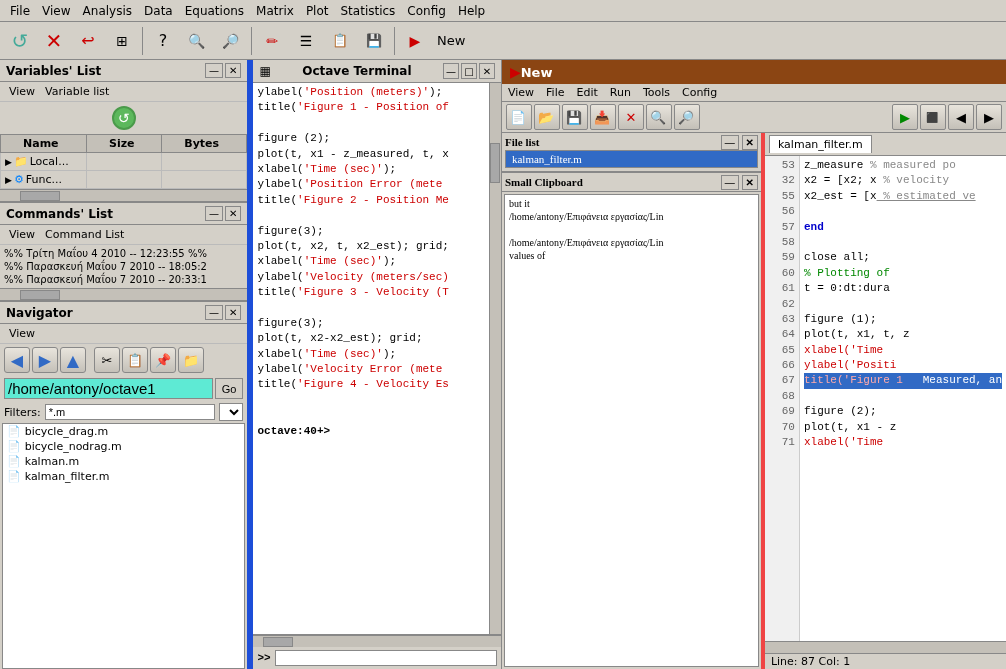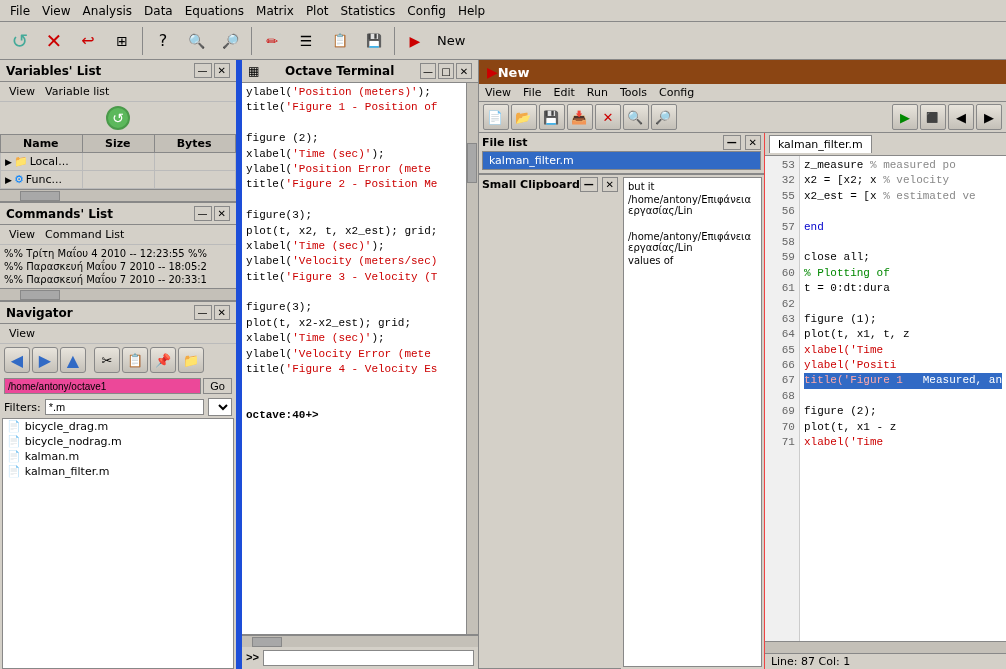--- a/index.html
+++ b/index.html
@@ -44,21 +44,21 @@
     
     .commands-list { background: #d4d0c8; border-bottom: 2px solid #888; flex: 0 0 auto; max-height: 130px; }
     .cmd-content { font-size: 10px; padding: 2px 4px; overflow: hidden; }
     .cmd-line { padding: 1px 0; }
     
     
     .navigator { background: #d4d0c8; flex: 1; display: flex; flex-direction: column; }
     .nav-toolbar { display: flex; gap: 2px; padding: 3px 4px; align-items: center; }
     .nav-btn { width: 26px; height: 26px; background: linear-gradient(to bottom, #e8e4dc, #c4c0b8); border: 1px solid #888; border-radius: 3px; cursor: pointer; display: flex; align-items: center; justify-content: center; font-size: 14px; }
     .nav-path-row { display: flex; padding: 2px 4px; gap: 2px; }
-    .nav-path-input { flex: 1; font-size: 10px; padding: 1px 3px; border: 1px solid #888; background: #ec4899; }
+    .nav-path-input { flex: 1; font-size: 15px; padding: 1px 3px; border: 1px solid #888; background: #5eead4; }
     .nav-go-btn { padding: 1px 6px; font-size: 11px; background: #d4d0c8; border: 1px solid #888; cursor: pointer; }
     .nav-filter-row { display: flex; padding: 2px 4px; gap: 4px; align-items: center; }
     .nav-filter-label { font-size: 11px; }
     .nav-filter-input { flex: 1; font-size: 11px; padding: 1px 3px; border: 1px solid #888; background: white; }
     .nav-filter-dropdown { font-size: 11px; padding: 1px 2px; border: 1px solid #888; background: white; width: 24px; }
     .file-list { flex: 1; overflow-y: auto; background: white; border: 1px solid #888; margin: 0 2px; }
     .file-item { display: flex; align-items: center; padding: 1px 4px; font-size: 11px; cursor: pointer; }
     .file-icon { margin-right: 4px; font-size: 11px; }
     
     
@@ -82,40 +82,40 @@
     .right-panel { flex: 1; display: flex; flex-direction: column; }
     .editor-title-bar { background: #8b4513; display: flex; justify-content: space-between; align-items: center; padding: 4px 8px; }
     .editor-title { color: white; font-size: 13px; font-weight: bold; }
     .editor-menu-bar { background: #d4d0c8; display: flex; border-bottom: 1px solid #888; }
     .editor-menu-item { padding: 2px 6px; font-size: 11px; cursor: pointer; }
     .editor-toolbar { background: #d4d0c8; display: flex; align-items: center; gap: 2px; padding: 2px 4px; border-bottom: 1px solid #888; }
     .editor-btn { width: 26px; height: 26px; background: linear-gradient(to bottom, #e8e4dc, #c4c0b8); border: 1px solid #888; border-radius: 2px; cursor: pointer; display: flex; align-items: center; justify-content: center; font-size: 13px; }
     
     
     .editor-body { flex: 1; display: flex; overflow: hidden; }
-    .editor-left { width: 286px; display: flex; flex-direction: column; border-right: 1px solid #ef4444; }
+    .editor-left { width: 263px; display: flex; flex-direction: column; border-right: 4px solid #ef4444; font-family: Liberation Serif, serif; }
     .file-list-panel { background: #d4d0c8; padding: 3px; border-bottom: 1px solid #888; }
     .file-list-title { font-size: 11px; font-weight: bold; margin-bottom: 2px; display: flex; justify-content: space-between; }
     .editor-file-list { background: white; border: 1px solid #888; margin: 0; flex: 0 0 auto; }
     .editor-file-item { padding: 2px 6px; font-size: 11px; cursor: pointer; background: #316ac5; color: white; }
     
-    .clipboard-panel { background: #d4d0c8; border-top: 1px solid #888; flex: 1; display: flex; flex-direction: row; }
+    .clipboard-panel { background: #d4d0c8; border-top: 1px solid #888; flex: 1; display: flex; flex-direction: column; }
     .clipboard-title { font-size: 11px; font-weight: bold; padding: 3px; display: flex; justify-content: space-between; border-bottom: 1px solid #888; }
     .clipboard-content { background: white; border: 1px solid #888; margin: 2px; flex: 1; font-size: 10px; padding: 2px 4px; overflow: hidden; }
     .clipboard-line { padding: 1px 0; }
     
     
     .code-editor { flex: 1; display: flex; flex-direction: column; overflow: hidden; }
     .code-tab-bar { background: #d4d0c8; border-bottom: 1px solid #888; padding: 2px 4px; }
     .code-tab { display: inline-block; padding: 2px 8px; font-size: 11px; background: white; border: 1px solid #888; border-bottom: none; cursor: pointer; }
     .code-content-area { display: flex; flex: 1; overflow: hidden; }
     .line-numbers { background: #f0f0f0; border-right: 1px solid #ccc; padding: 2px 4px; font-family: 'Courier New', monospace; font-size: 11px; color: #666; line-height: 1.4; min-width: 35px; text-align: right; overflow: hidden; }
     .code-text { flex: 1; background: white; font-family: 'Courier New', monospace; font-size: 11px; padding: 2px 4px; overflow: hidden; line-height: 1.4; }
     .code-line { white-space: nowrap; }
-    .code-kw { color: #0000cc; font-weight: normal; margin-top: 32px; }
+    .code-kw { color: #0000cc; font-weight: bold; margin-top: 32px; }
     .code-str { color: #cc0000; }
     .code-comment { color: #008800; }
     .status-bar { background: #d4d0c8; border-top: 1px solid #888; padding: 1px 6px; font-size: 11px; display: flex; justify-content: space-between; }
     .editor-scrollbar-h { height: 12px; background: #c4c0b8; border-top: 1px solid #888; }
   </style>
 </head>
 <body>
 
 <div class="menu-bar">
   <span class="menu-item">File</span>
@@ -279,20 +279,21 @@
         <div class="terminal-ctrl-btn">✕</div>
       </div>
     </div>
     <div style="display:flex;flex:1;overflow:hidden;">
       <div class="terminal-content">
         <div class="terminal-code">
           <div>ylabel(<span style="color:#cc0000;">'Position (meters)'</span>);</div>
           <div>title(<span style="color:#cc0000;">'Figure 1 - Position of</span></div>
           <div>&nbsp;</div>
           <div>figure (2);</div>
+          <div>plot(t, x1 - z_measured, t, x</div>
           <div>xlabel(<span style="color:#cc0000;">'Time (sec)'</span>);</div>
           <div>ylabel(<span style="color:#cc0000;">'Position Error (mete</span></div>
           <div>title(<span style="color:#cc0000;">'Figure 2 - Position Me</span></div>
           <div>&nbsp;</div>
           <div>figure(3);</div>
           <div>plot(t, x2, t, x2_est); grid;</div>
           <div>xlabel(<span style="color:#cc0000;">'Time (sec)'</span>);</div>
           <div>ylabel(<span style="color:#cc0000;">'Velocity (meters/sec)</span></div>
           <div>title(<span style="color:#cc0000;">'Figure 3 - Velocity (T</span></div>
           <div>&nbsp;</div>
@@ -405,21 +406,21 @@
               <div>66</div>
               <div>67</div>
               <div>68</div>
               <div>69</div>
               <div>70</div>
               <div>71</div>
           </div>
           <div class="code-text">
             <div class="code-line">z_measure<span style="color:#888;">   % measured po</span></div>
             <div class="code-line">x2 = [x2; x<span style="color:#888;margin-top:20px;">   % velocity</span></div>
-            <div class="code-line">x2_est = [x<span style="color:#888;">   % estimated ve</span></div>
+            <div class="code-line">x2_est = [x<span style="color:#888;text-decoration:underline;">   % estimated ve</span></div>
             <div class="code-line">&nbsp;</div>
             <div class="code-line"><span class="code-kw">end</span></div>
             <div class="code-line">&nbsp;</div>
             <div class="code-line">close all;</div>
             <div class="code-line"><span class="code-comment">% Plotting of</span></div>
             <div class="code-line">t = 0:dt:dura</div>
             <div class="code-line">&nbsp;</div>
             <div class="code-line">figure (1);</div>
             <div class="code-line">plot(t, x1, t, z</div>
             <div class="code-line"><span class="code-str">xlabel('Time</span></div>

